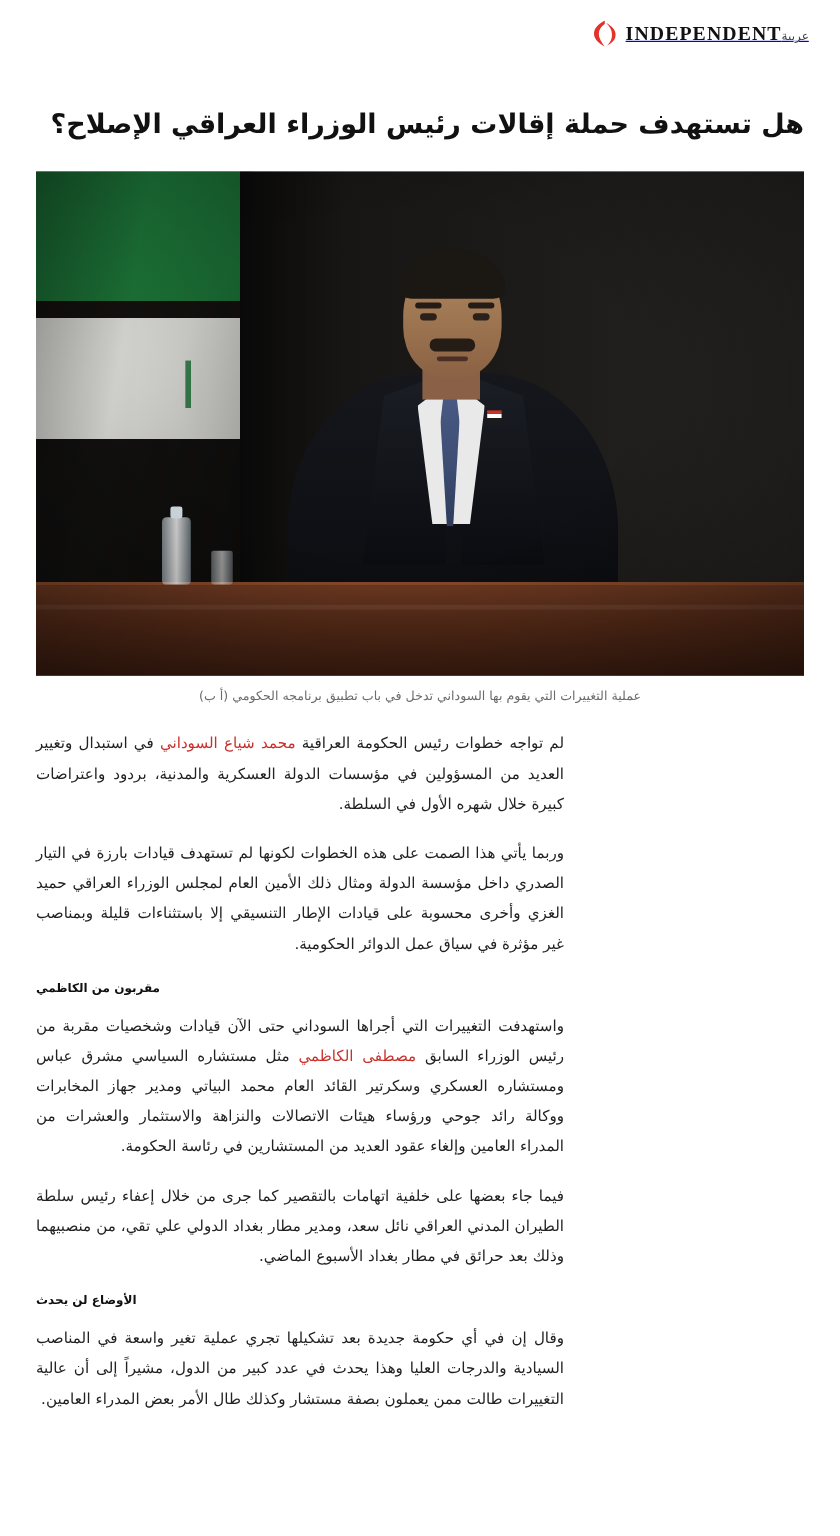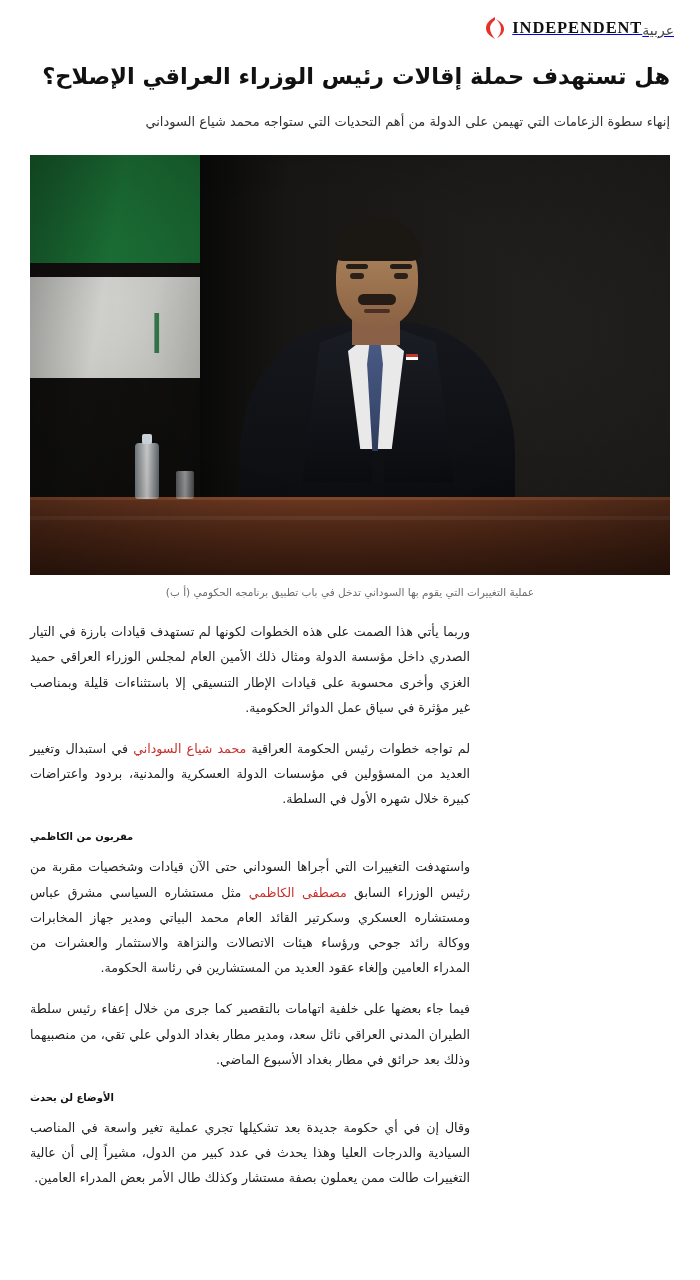--- a/index.html
+++ b/index.html
@@ -51,38 +51,38 @@
     line-height: 1;
   }
   .brand-name {
     font-family: "Liberation Serif", "DejaVu Serif", serif;
     font-size: 16.5px;
     font-weight: bold;
     letter-spacing: 0.9px;
     color: #111111;
   }
   .brand-sub {
-    font-size: 14px;
+    font-size: 10px;
     color: #444;
     margin-top: 3px;
     align-self: flex-end;
     letter-spacing: 0.2px;
   }
 
   
   .article {
     padding: 0 30px;
   }
   h1.headline {
     font-family: "DejaVu Sans", "Liberation Sans", sans-serif;
     font-size: 22.5px;
     font-weight: bold;
     line-height: 1.45;
     color: #111111;
-    margin: 4px 0 0 0;
+    margin: 32px 0 0 0;
     text-align: right;
     direction: rtl;
   }
   .standfirst {
     font-size: 13px;
     line-height: 1.75;
     color: #333333;
     margin: 18px 0 0 0;
     text-align: right;
     direction: rtl;
@@ -323,21 +323,20 @@
         <span class="brand-name">INDEPENDENT</span>
         <span class="brand-sub">عربية</span>
       </span>
     </a>
   </div>
 
   <div class="article">
 
     <h1 class="headline">هل تستهدف حملة إقالات رئيس الوزراء العراقي الإصلاح؟</h1>
 
-    <p class="standfirst">إنهاء سطوة الزعامات التي تهيمن على الدولة من أهم التحديات التي ستواجه محمد شياع السوداني</p>
 
     <div class="hero-wrap">
       <div class="hero">
         <div class="bg"></div>
         <div class="flag">
             <div class="flag-script">ا</div>
           </div>
         <div class="wall"></div>
         <div class="person">
           <div class="suit"></div>
@@ -359,22 +358,22 @@
         <div class="podium"></div>
         <div class="bottle"></div>
         <div class="glass"></div>
         <div class="vignette"></div>
       </div>
       <div class="caption">عملية التغييرات التي يقوم بها السوداني تدخل في باب تطبيق برنامجه الحكومي (أ ب)</div>
     </div>
 
     <div class="body-copy">
       <div class="body-inner" id="body-inner">
+          <p><span>لم تواجه خطوات رئيس الحكومة العراقية </span><a class="hl" href="#" style="text-decoration: none;">محمد شياع السوداني</a><span> في استبدال وتغيير العديد من المسؤولين في مؤسسات الدولة العسكرية والمدنية، بردود واعتراضات كبيرة خلال شهره الأول في السلطة.</span></p>
           <p><span>وربما يأتي هذا الصمت على هذه الخطوات لكونها لم تستهدف قيادات بارزة في التيار الصدري داخل مؤسسة الدولة ومثال ذلك الأمين العام لمجلس الوزراء العراقي حميد الغزي وأخرى محسوبة على قيادات الإطار التنسيقي إلا باستثناءات قليلة وبمناصب غير مؤثرة في سياق عمل الدوائر الحكومية.</span></p>
-          <p><span>لم تواجه خطوات رئيس الحكومة العراقية </span><a class="hl" href="#" style="text-decoration: none;">محمد شياع السوداني</a><span> في استبدال وتغيير العديد من المسؤولين في مؤسسات الدولة العسكرية والمدنية، بردود واعتراضات كبيرة خلال شهره الأول في السلطة.</span></p>
           <h2>مقربون من الكاظمي</h2>
           <p><span>واستهدفت التغييرات التي أجراها السوداني حتى الآن قيادات وشخصيات مقربة من رئيس الوزراء السابق </span><a class="hl" href="#" style="text-decoration: none;">مصطفى الكاظمي</a><span> مثل مستشاره السياسي مشرق عباس ومستشاره العسكري وسكرتير القائد العام محمد البياتي ومدير جهاز المخابرات ووكالة رائد جوحي ورؤساء هيئات الاتصالات والنزاهة والاستثمار والعشرات من المدراء العامين وإلغاء عقود العديد من المستشارين في رئاسة الحكومة.</span></p>
           <p><span>فيما جاء بعضها على خلفية اتهامات بالتقصير كما جرى من خلال إعفاء رئيس سلطة الطيران المدني العراقي نائل سعد، ومدير مطار بغداد الدولي علي تقي، من منصبيهما وذلك بعد حرائق في مطار بغداد الأسبوع الماضي.</span></p>
           <h2>الأوضاع لن يحدث</h2>
           <p><span>وقال إن في أي حكومة جديدة بعد تشكيلها تجري عملية تغير واسعة في المناصب السيادية والدرجات العليا وهذا يحدث في عدد كبير من الدول، مشيراً إلى أن عالية التغييرات طالت ممن يعملون بصفة مستشار وكذلك طال الأمر بعض المدراء العامين.</span></p>
         </div>
     </div>
 
   </div>
 </div>

